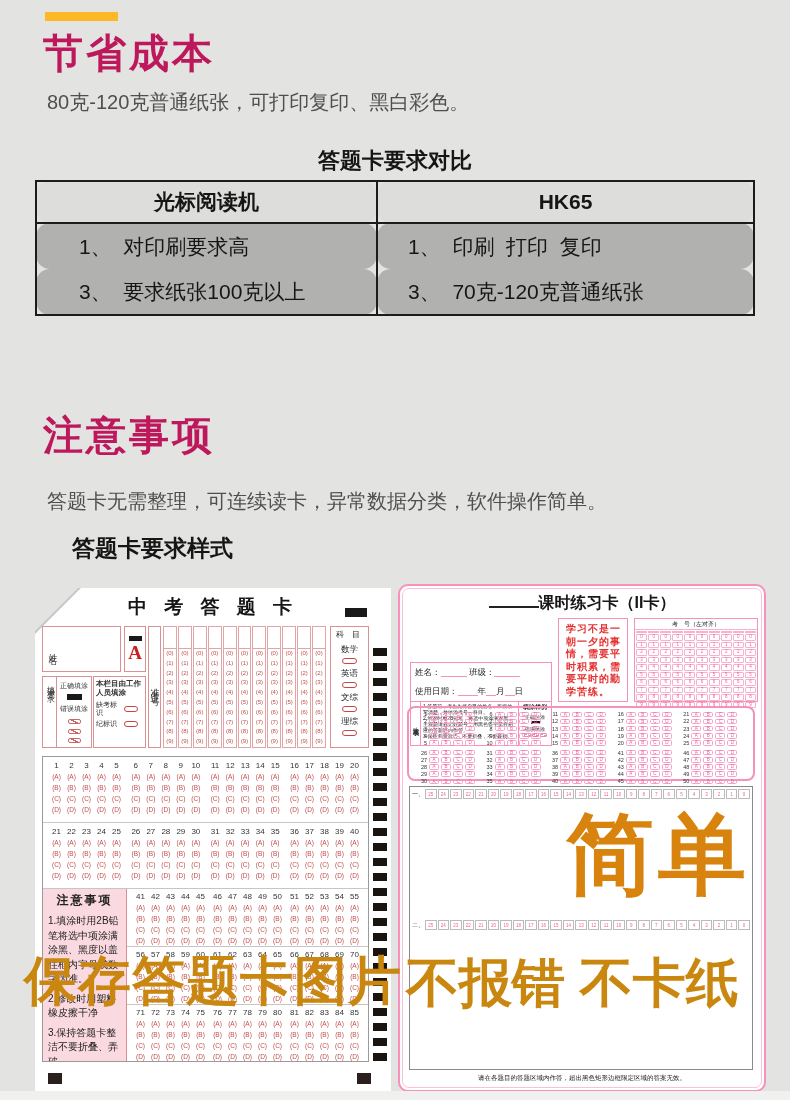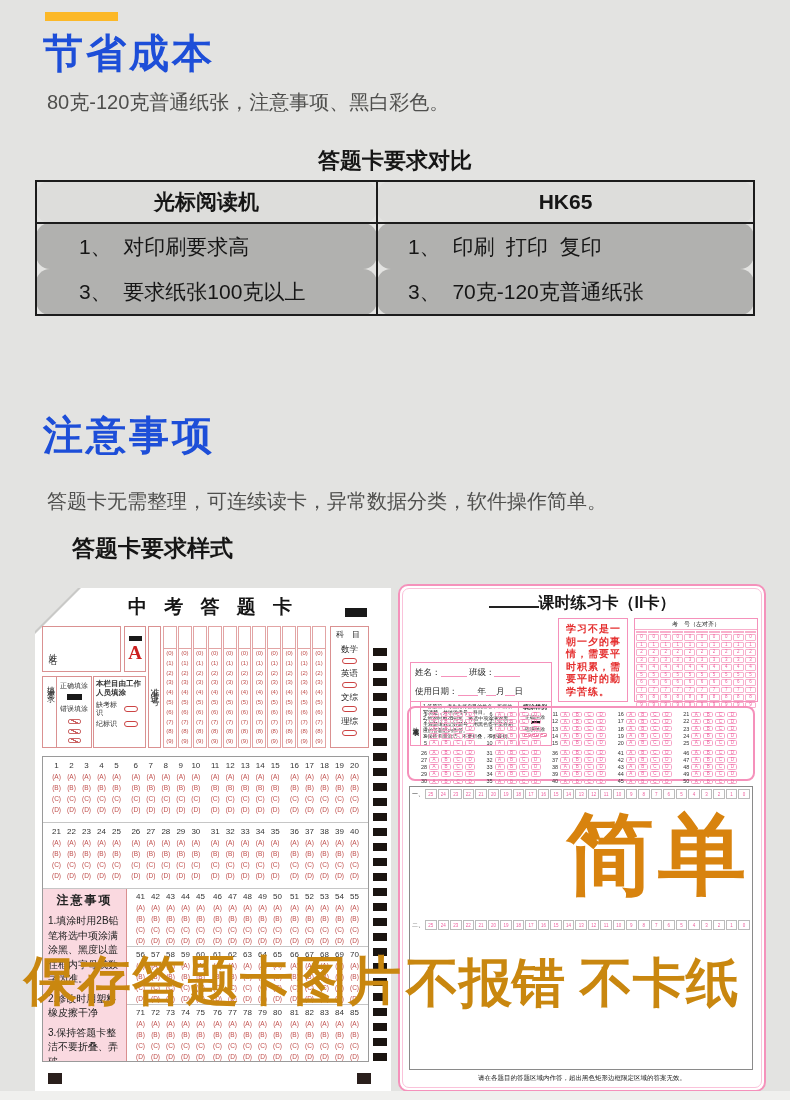--- a/index.html
+++ b/index.html
@@ -2,21 +2,21 @@
 <html><head>
 <meta charset="utf-8">
 <style>
   * { margin:0; padding:0; box-sizing:border-box; }
   html,body { width:790px; height:1100px; }
   body { position:relative; background:#e3e3e1; overflow:hidden;
          font-family:"Liberation Sans","DejaVu Sans",sans-serif; }
 
   
   .accent-bar { position:absolute; left:45px; top:12px; width:73px; height:9px; background:#fcb827; }
-  .h-big { position:absolute; left:43px; font-size:40px; font-weight:bold; color:#1d4ed8; letter-spacing:3px; }
+  .h-big { position:absolute; left:43px; font-size:40px; font-weight:bold; color:#be185d; letter-spacing:3px; }
   .h-cost { top:26px; }
   .h-time { top:408px; }
   .p-desc { position:absolute; left:47px; font-size:20px; color:#4f4f4d; }
   .p-cost { top:89px; }
   .p-time { top:488px; }
   .tbl-title { position:absolute; left:35px; top:146px; width:720px; text-align:center;
                font-size:22px; font-weight:bold; color:#161616; }
   .sub-title { position:absolute; left:72px; top:533px; font-size:23px; font-weight:bold; color:#161616; }
 
   
@@ -170,21 +170,21 @@
   .ov-simple { left:566px; top:796px; font-size:88px; color:#d8830e; letter-spacing:4px; }
   .ov-noerr { left:406px; top:948px; font-size:53px; color:#c9870f; }
 
   .page-footer-strip { position:absolute; left:0; top:1091px; width:790px; height:9px; background:#f0f0ee; }
 </style>
 </head>
 <body>
 
 <div class="accent-bar"></div>
 <div class="h-big h-cost">节省成本</div>
-<div class="p-desc p-cost">80克-120克普通纸张，注意事项、黑白彩色。</div>
+<div class="p-desc p-cost">80克-120克普通纸张，可打印复印、黑白彩色。</div>
 
 <div class="tbl-title">答题卡要求对比</div>
 <table class="cmp-table">
   <tbody>
       <tr>
     <th>光标阅读机</th>
     <th class="col-r">HK65</th>
   </tr>
   <tr class="shaded">
     <td class="cell-l">1、  对印刷要求高</td>

